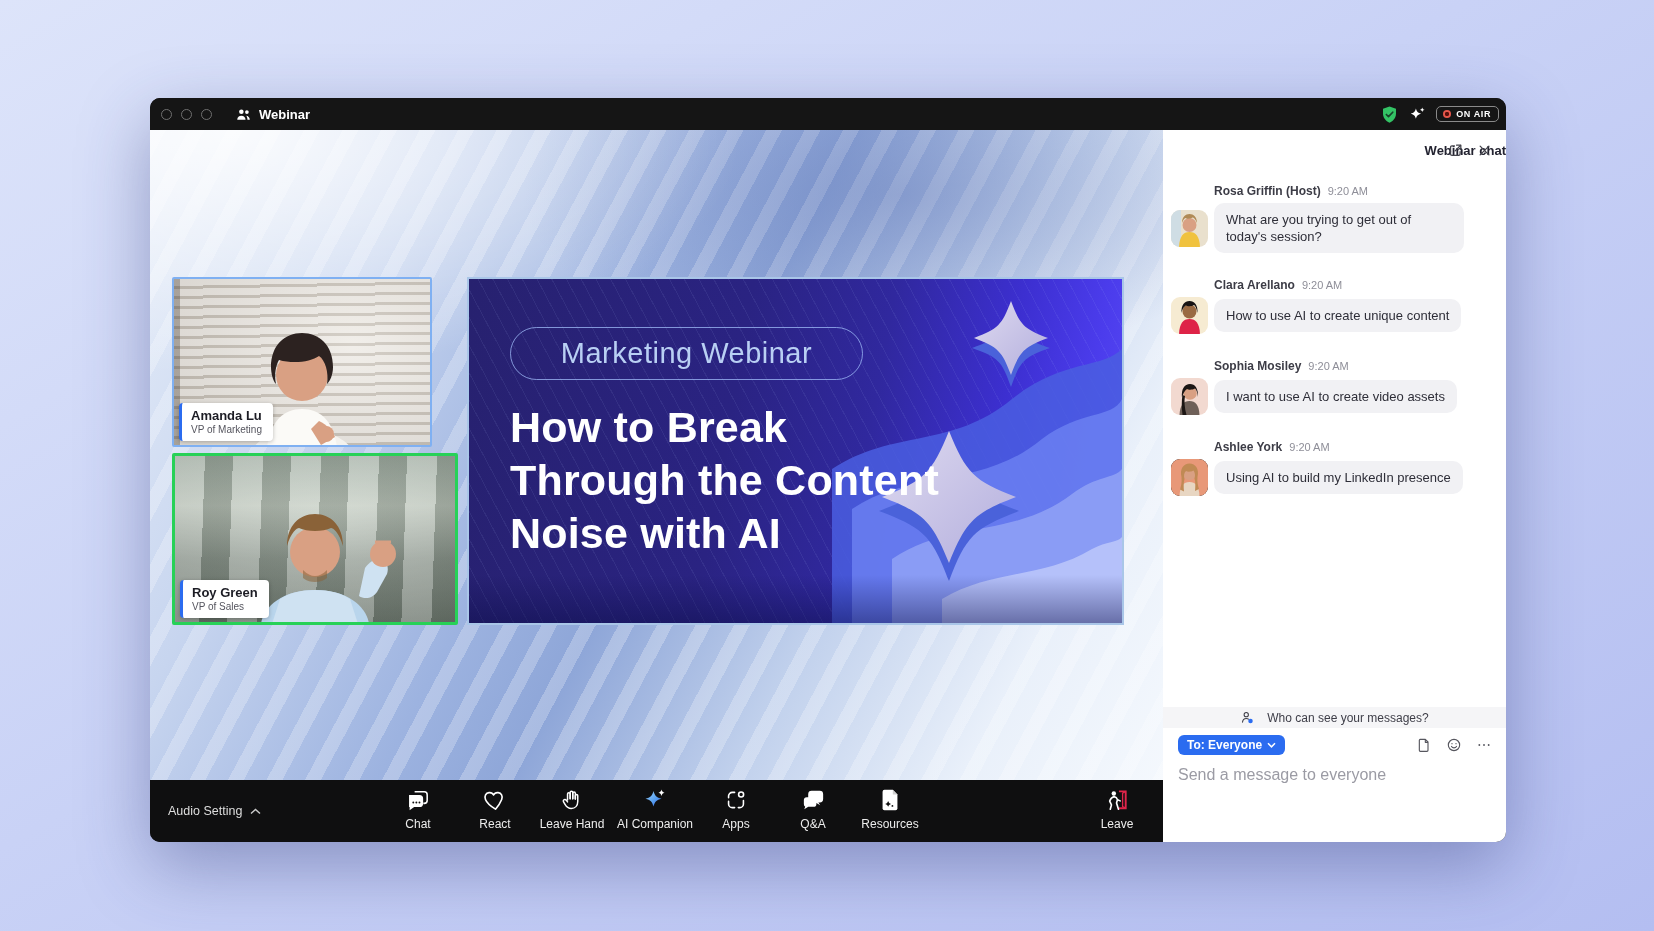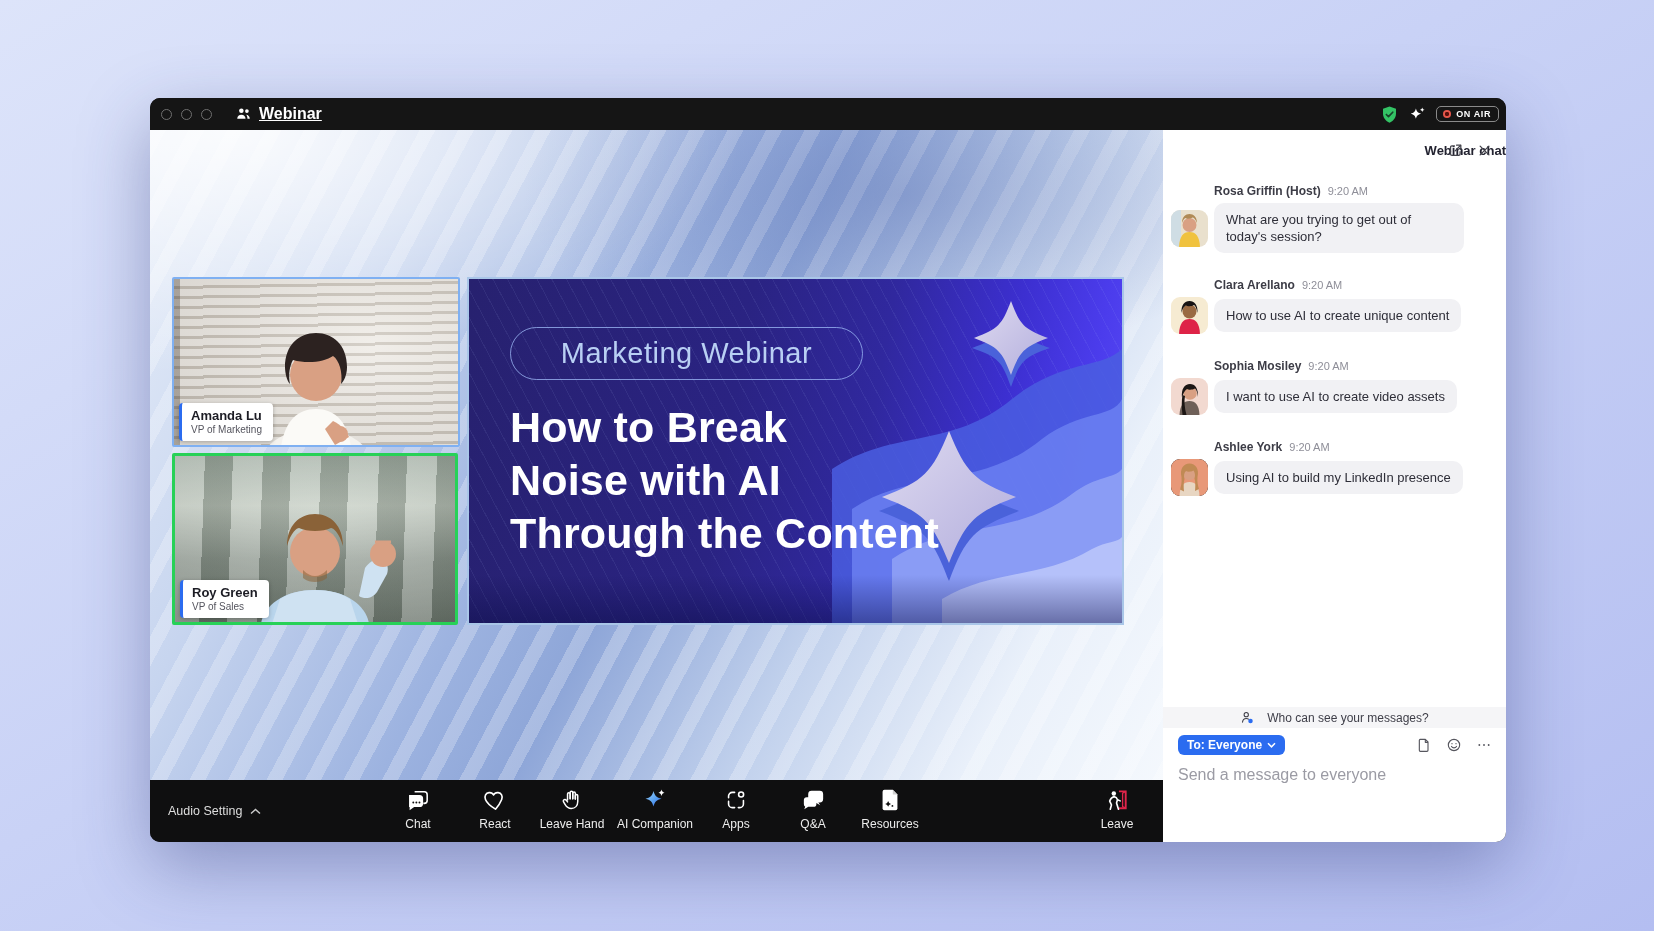--- a/index.html
+++ b/index.html
@@ -9,42 +9,42 @@
 
   .window { position:absolute; left:150px; top:98px; width:1356px; height:744px;
     border-radius:10px; overflow:hidden; background:#101010;
     box-shadow:0 24px 70px rgba(45,55,120,.4); }
 
   
   .titlebar { position:absolute; left:0; top:0; width:100%; height:32px; background:#151515;
     display:flex; align-items:center; }
   .traffic { display:flex; gap:9px; margin-left:11px; }
   .traffic span { width:11px; height:11px; border-radius:50%; border:1.5px solid #6f6f6f; }
-  .tb-title { display:flex; gap:7px; margin-left:23px; color:#fff;
-    font-size:16px; font-weight:700;text-decoration:underline; }
+  .tb-title { display:flex; align-items:center; gap:7px; margin-left:23px; color:#fff;
+    font-size:13px; font-weight:700; }
   .tb-right { position:absolute; right:7px; top:0; height:32px; display:flex; align-items:center; gap:9px; }
   .onair { display:flex; align-items:center; gap:5px; border:1px solid #8a8a8a; border-radius:5px;
     padding:2px 7px 2px 6px; color:#fff; font-size:9px; font-weight:700; letter-spacing:.6px; }
   .onair-dot { width:8px; height:8px; border-radius:50%;
     background:radial-gradient(circle,#58100c 0 34%,#e6564a 42% 100%); }
 
   
   .main { position:absolute; top:32px; left:0; right:0; bottom:0; display:flex; }
   .stagecol { position:relative; width:1013px; height:712px; }
 
   .stage { position:absolute; inset:0 0 62px 0;
     background:
       radial-gradient(120% 90% at 8% 0%, rgba(255,255,255,.85), rgba(255,255,255,0) 42%),
       radial-gradient(60% 42% at 74% 10%, rgba(88,110,175,.38), rgba(88,110,175,0) 62%),
       repeating-linear-gradient(118deg, rgba(255,255,255,.25) 0 14px, rgba(255,255,255,0) 14px 34px),
       linear-gradient(118deg,#e7eef9 0%,#c7d5ef 22%,#9db3e0 42%,#8ea6d8 52%,#c0d0ec 68%,#e9f0fa 85%,#f4f8fd 100%); }
 
   
   .tile { position:absolute; overflow:hidden; border-radius:2px; }
-  .tile-amanda { left:22px; top:147px; width:288px; height:170px; border:2px solid #7fb0f2;
+  .tile-amanda { left:22px; top:147px; width:260px; height:170px; border:2px solid #7fb0f2;
     background:repeating-linear-gradient(179deg,#ede9e3 0 7px,#c7c0b6 7px 10px); }
   .tile-amanda .shade { position:absolute; inset:0;
     background:linear-gradient(90deg, rgba(70,60,50,.35) 0 6px, rgba(0,0,0,0) 6px),
                radial-gradient(80% 90% at 70% 40%, rgba(255,255,255,.25), rgba(0,0,0,.08)); }
   .tile-roy { left:22px; top:323px; width:286px; height:172px; border:3px solid #27d157;
     background:linear-gradient(180deg,#aab8ac 0%,#c2ccc0 30%,#8b968c 62%,#707b71 100%); }
   .tile-roy .shade { position:absolute; inset:0;
     background:repeating-linear-gradient(92deg, rgba(255,255,255,.22) 0 30px, rgba(50,60,52,.22) 30px 58px),
                radial-gradient(90% 90% at 55% 45%, rgba(255,255,255,.15), rgba(0,0,0,.12)); }
   .person-svg { position:absolute; left:50%; bottom:-2px; transform:translateX(-50%); }
@@ -209,22 +209,22 @@
             <path d="M159 72 C168 46 172 42 198 33 C172 24 168 20 159 -6 C150 20 146 24 120 33 C146 42 150 46 159 72 Z" transform="translate(20 36)" fill="#4a62da"></path>
             <path d="M159 68 C168 44 172 40 196 31 C172 22 168 18 159 -6 C150 18 146 22 122 31 C146 40 150 44 159 68 Z" transform="translate(20 28)" fill="url(#cush)"></path>
             <path d="M95 210 C112 165 120 157 165 140 C120 123 112 115 95 70 C78 115 70 123 25 140 C70 157 78 165 95 210 Z" transform="translate(22 92)" fill="#4a62da"></path>
             <path d="M95 204 C112 162 120 154 162 138 C120 122 112 114 95 72 C78 114 70 122 28 138 C70 154 78 162 95 204 Z" transform="translate(22 80)" fill="url(#cush)"></path>
           </svg>
           <div class="slide-badge">
             <span>Marketing Webinar</span>
           </div>
           <div class="slide-heading">
             <span>How to Break</span>
+            <span>Through the Content</span>
             <span>Noise with AI</span>
-            <span>Through the Content</span>
           </div>
           <div class="floor"></div>
         </div>
       </div>
 
       <div class="toolbar">
         <div class="audio">
           <span>Audio Setting</span>
           <span>
             <svg width="11" height="7" viewBox="0 0 11 7" fill="none" stroke="#c9c9c9" stroke-width="1.5">

